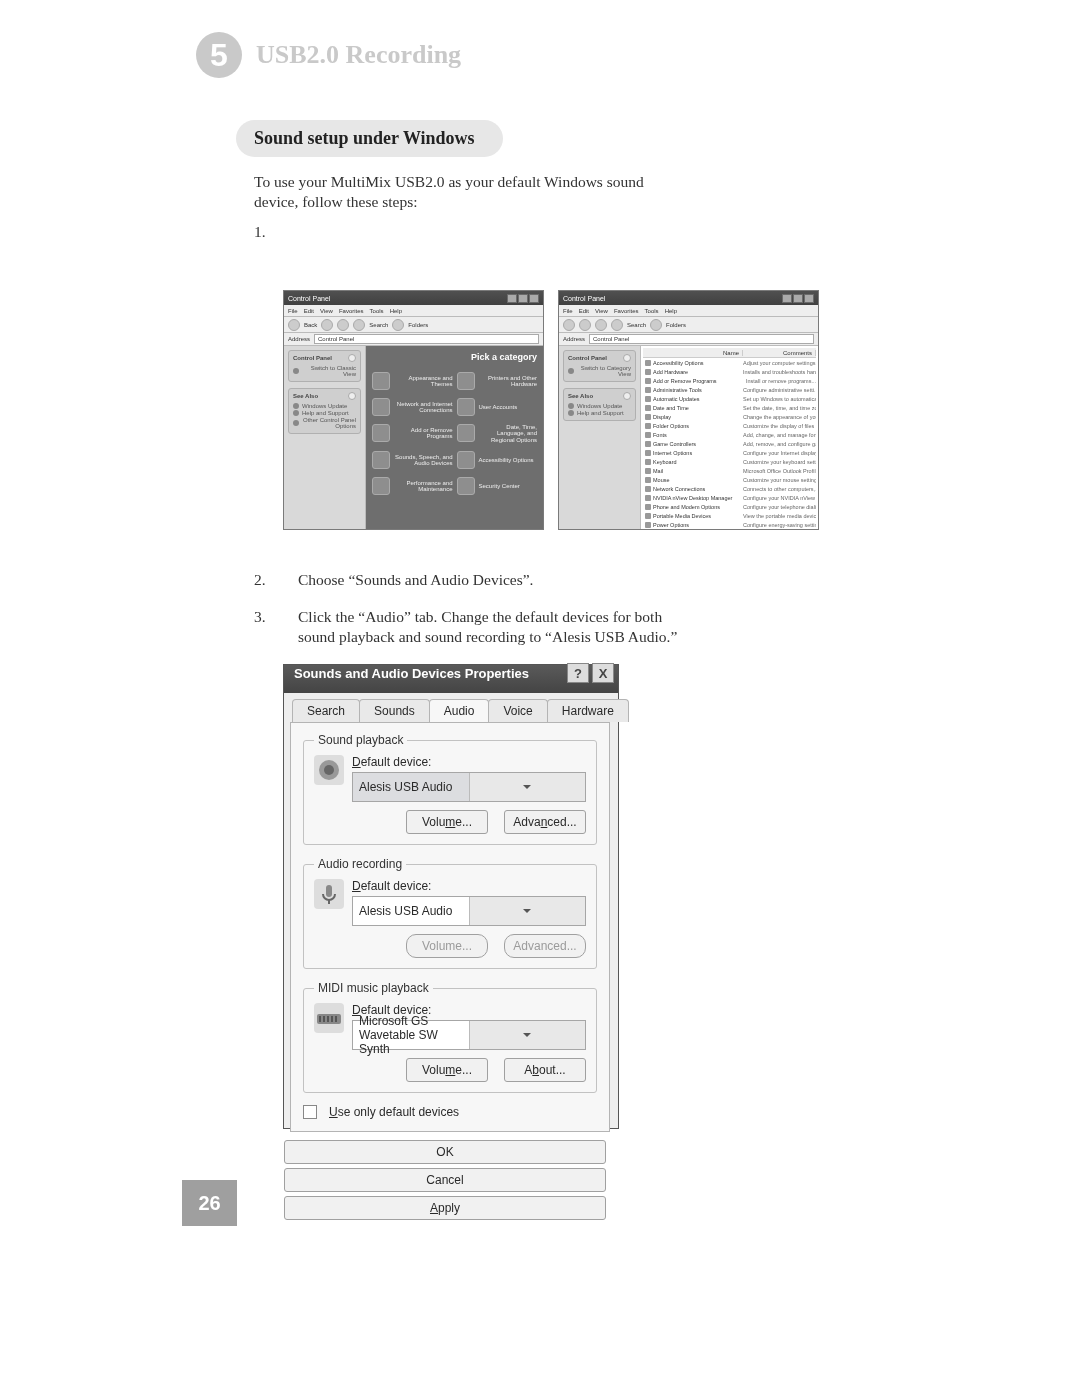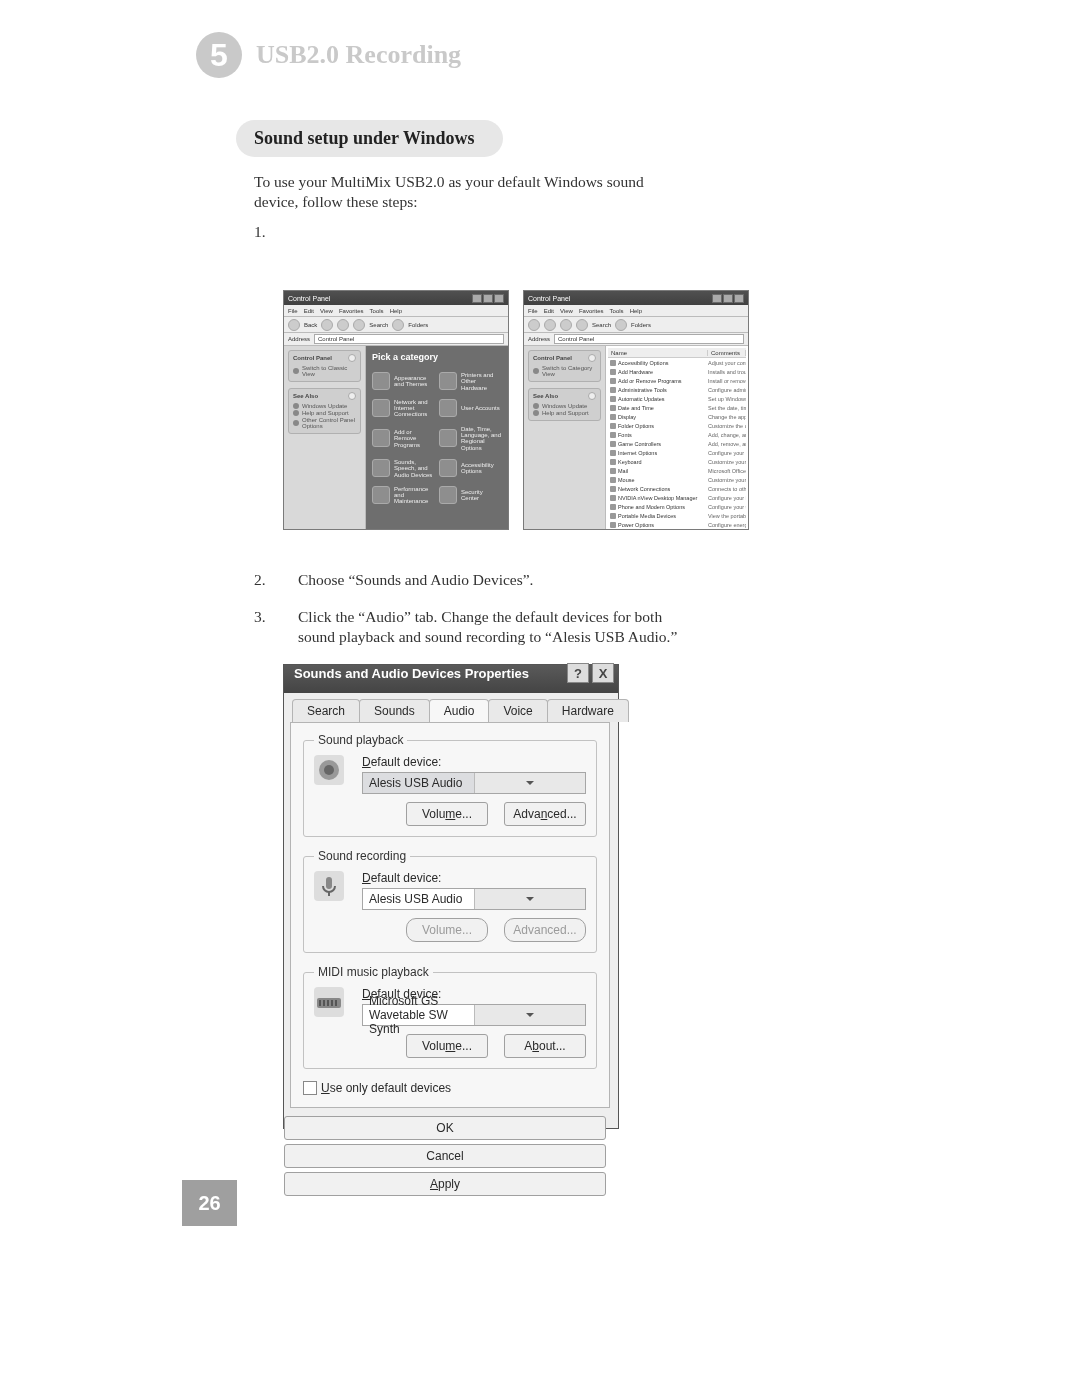--- a/index.html
+++ b/index.html
@@ -96,29 +96,30 @@
   
   .cp-row {
     position: absolute;
     left: 283px;
     top: 290px;
     display: flex;
     gap: 14px;
   }
 
   .cp-win {
-    width: 226px;
+    width: 261px;
     height: 240px;
     border: 1px solid #7a7a7a;
     background: #d7d7d7;
     font-family: Tahoma, Arial, sans-serif;
     font-size: 7px;
     color: #333;
     overflow: hidden;
     position: relative;
+    text-align: right;
   }
   .cp-titlebar {
     height: 14px;
     background: linear-gradient(#505050,#404040);
     color: #fff;
     display: flex;
     align-items: center;
     justify-content: space-between;
     padding: 0 4px;
     font-size: 7px;
@@ -252,33 +253,33 @@
     border-top-left-radius:0;
   }
   fieldset.grp {
     border:1px solid #c2c2c2; border-radius:3px;
     padding:8px 10px 10px 10px; margin-bottom:12px;
   }
   fieldset.grp legend {
     font-size:12px; padding:0 4px; color:#333;
   }
   .grp-row {
-    display:flex; gap:18px; align-items:flex-start;
+    display:flex; gap:8px; align-items:flex-start;
   }
   .grp-icon {
     width:30px; height:30px; flex-shrink:0;
     border-radius:4px;
     background:#ddd;
     display:flex; align-items:center; justify-content:center;
   }
   .grp-fields { flex:1; }
   .lbl { font-size:12px; margin-bottom:3px; }
   .lbl u { text-decoration: underline; }
   .combo {
-    display:flex; align-items:center; height:22px;
+    display:flex; align-items:center; height:30px;
     border:1px solid #a6a6a6; background:#fff;
   }
   .combo.sel { background:#dcdde0; }
   .combo span { flex:1; padding:0 6px; font-size:12px; }
   .combo .dd {
     width:18px; height:100%; background:#e8e8e8; border-left:1px solid #bbb;
     display:flex; align-items:center; justify-content:center;
   }
   .combo .dd::after {
     content:''; border:4px solid transparent; border-top-color:#555;
@@ -287,21 +288,21 @@
   .btn-row {
     margin-top:8px; display:flex; justify-content:flex-end; gap:16px;
   }
   .btn {
     min-width:82px; height:24px; background:#f1f1f1; border:1px solid #a0a0a0;
     border-radius:3px; font-size:12px; padding:0 8px;
     display:flex; align-items:center; justify-content:center;
   }
   .btn.disabled { color:#9b9b9b;border-radius:10px; }
   .chk-row {
-    display:flex; align-items:center; gap:4px; margin-top:2px;
+    display:flex; align-items:center; gap:12px; margin-top:2px;
   }
   .chk {
     width:14px; height:14px; border:1px solid #888; background:#fff;
   }
   .dlg-btns {
     display:flex; justify-content:flex-end; gap:4px; padding:0 12px 12px 0;flex-direction:column;
   }
 
   
   .page-num-box {
@@ -715,21 +716,21 @@
                   <span>Adva</span>
                   <u>n</u>
                   <span>ced...</span>
                 </div>
             </div>
           </div>
         </div>
       </fieldset>
 
       <fieldset class="grp">
-        <legend>Sound recording</legend>
+        <legend>Audio recording</legend>
         <div class="grp-row">
           <div class="grp-icon">
             <svg width="24" height="24" viewBox="0 0 24 24">
                 <rect x="9" y="3" width="6" height="12" rx="3" fill="#888"></rect>
                 <path d="M6 12a6 6 0 0 0 12 0" stroke="#666" fill="none" stroke-width="2"></path>
                 <line x1="12" y1="18" x2="12" y2="22" stroke="#666" stroke-width="2"></line>
               </svg>
           </div>
           <div class="grp-fields">
             <div class="lbl"><u>D</u><span>efault device:</span></div>

